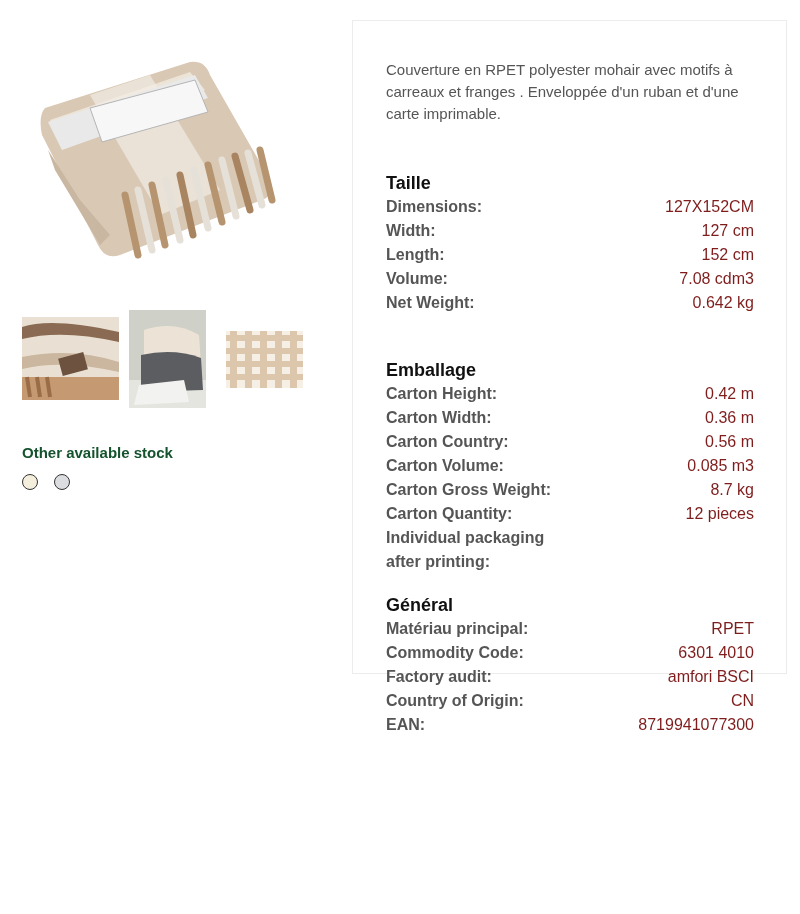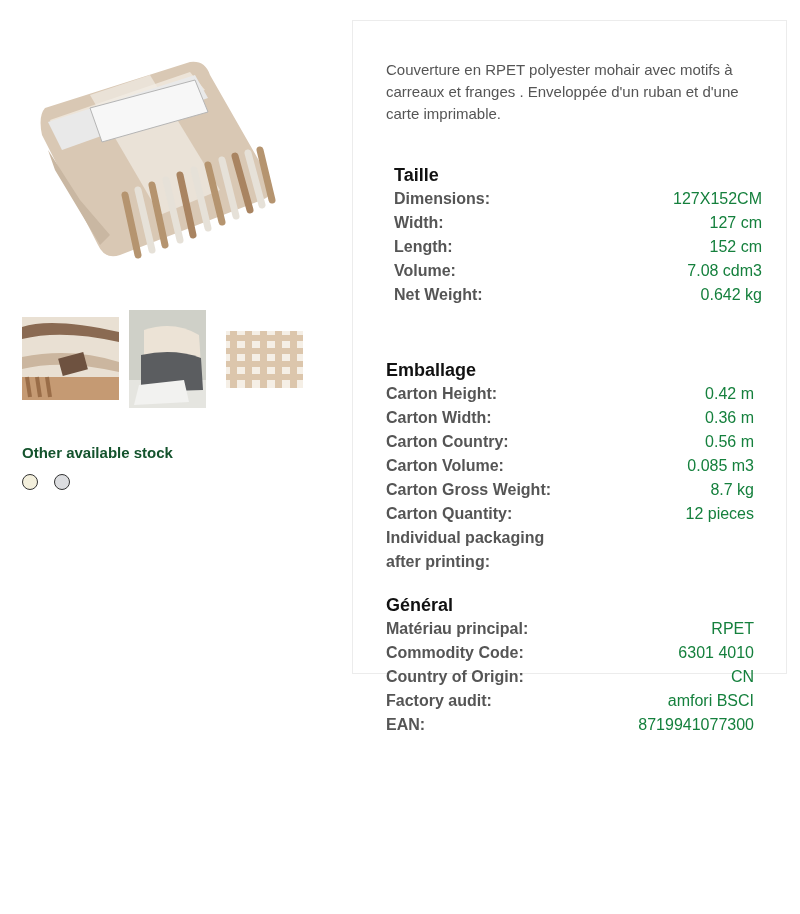--- a/index.html
+++ b/index.html
@@ -14,21 +14,21 @@
   .swatch { position:absolute; top:474px; width:14px; height:14px; border:1.5px solid #333; border-radius:50%; cursor:pointer; }
 
   
   .panel { position:absolute; left:352px; top:20px; width:435px; height:654px;
            border:1px solid #ececec; box-sizing:border-box; }
   .desc { position:absolute; left:33px; top:38px; width:370px; font-size:15px; line-height:22px; color:#555; }
   .section { position:absolute; left:33px; width:368px; }
   .section h3 { margin:0; font-size:18px; font-weight:bold; color:#111; height:24px; line-height:24px; }
   .row { display:flex; justify-content:space-between; font-size:16px; line-height:24px; }
   .row .lbl { font-weight:bold; color:#555; max-width:175px; }
-  .row .val { color:#15803d; text-align:center; }
+  .row .val { color:#7f1d1d; text-align:center; }
 </style>
 </head>
 <body>
 
 <div class="main-image" title="Folded checked mohair blanket with fringes and printable card">
   <svg width="260" height="225" viewBox="0 0 260 225">
 
     <path d="M15 58 L160 12 Q175 10 180 25 L240 130 Q246 145 232 150 L90 205 Q75 210 68 195 L12 85 Q8 66 15 58 Z" fill="#d9c8b4"></path>
     <path d="M20 70 L160 22 L175 40 L30 95 Z" fill="#ede4d8"></path>
     <path d="M60 45 L120 25 L190 140 L130 165 Z" fill="#f1ece5" opacity="0.7"></path>
@@ -96,21 +96,21 @@
   </div>
 </div>
 
 <div class="stock-title">Other available stock</div>
 <div class="swatch" style="left:22px;background:#f3efdc;" title="cream"></div>
 <div class="swatch" style="left:54px;background:#dcdde0;" title="grey"></div>
 
 <div class="panel">
   <div class="desc">Couverture en RPET polyester mohair avec motifs à carreaux et franges . Enveloppée d'un ruban et d'une carte imprimable.</div>
 
-  <div class="section" style="top:142px;margin-left:8px;">
+  <div class="section" style="top:150px;">
     <h3>Taille</h3>
     <div class="row">
         <span class="lbl">Dimensions:</span>
         <span class="val">127X152CM</span>
       </div>
     <div class="row">
         <span class="lbl">Width:</span>
         <span class="val">127 cm</span>
       </div>
     <div class="row">
@@ -162,25 +162,25 @@
     <h3>Général</h3>
     <div class="row">
         <span class="lbl">Matériau principal:</span>
         <span class="val">RPET</span>
       </div>
     <div class="row">
         <span class="lbl">Commodity Code:</span>
         <span class="val">6301 4010</span>
       </div>
     <div class="row">
+        <span class="lbl">Factory audit:</span>
+        <span class="val">amfori BSCI</span>
+      </div>
+    <div class="row">
         <span class="lbl">Country of Origin:</span>
         <span class="val">CN</span>
-      </div>
-    <div class="row">
-        <span class="lbl">Factory audit:</span>
-        <span class="val">amfori BSCI</span>
       </div>
     <div class="row">
         <span class="lbl">EAN:</span>
         <span class="val">8719941077300</span>
       </div>
   </div>
 </div>
 
 </body></html>

